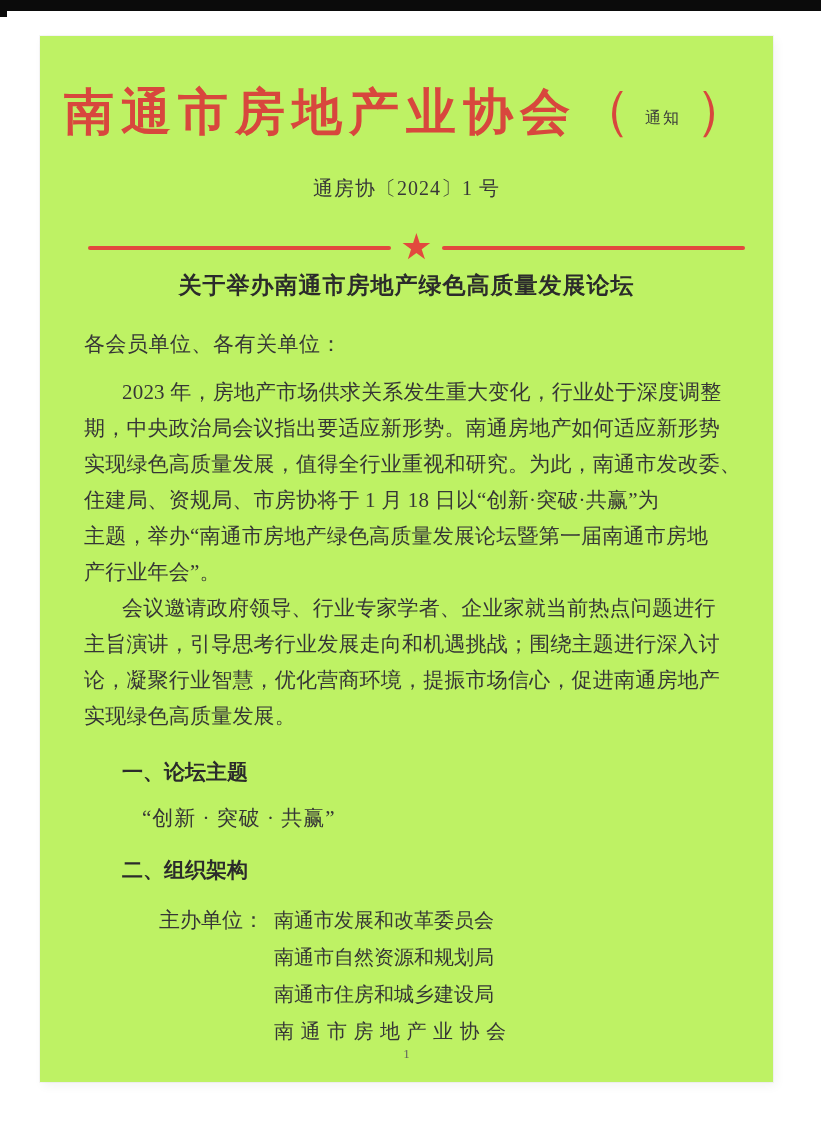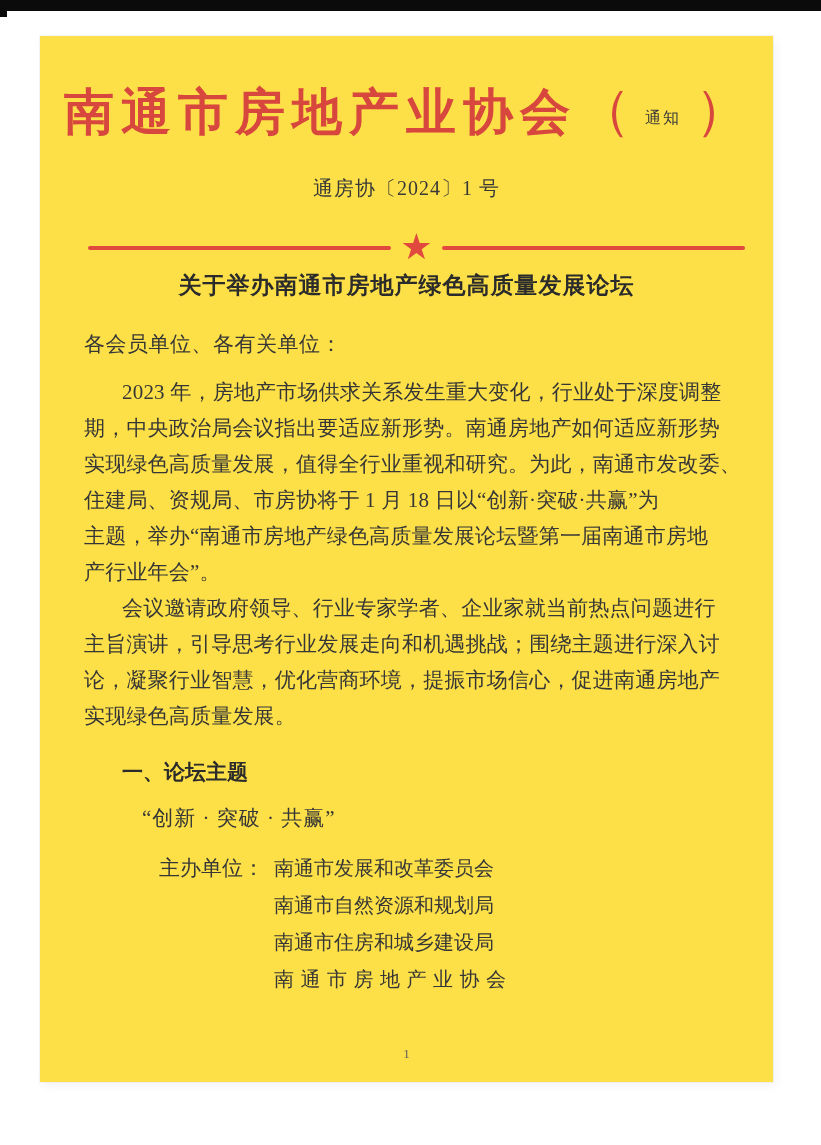--- a/index.html
+++ b/index.html
@@ -11,21 +11,21 @@
   .scan-bar-top {
     position: absolute; left: 0; top: 0; width: 821px; height: 11px;
     background: #0b0b0b;
   }
   .scan-bar-corner {
     position: absolute; left: 0; top: 0; width: 7px; height: 17px; background: #0b0b0b;
   }
 
   .page {
     position: absolute; left: 40px; top: 36px; width: 733px; height: 1046px;
-    background: #fde047;
+    background: #bef264;
     box-shadow: 0 0 0 1px rgba(0,0,0,0.035), 3px 4px 10px rgba(0,0,0,0.05);
   }
 
   
   .letterhead {
     margin-top: 40px;
     display: flex; align-items: center; justify-content: center;
     white-space: nowrap;
   }
   .lh-main {
@@ -140,20 +140,21 @@
       <div class="para" style="margin-top:0;">
         <div class="line indent">会议邀请政府领导、行业专家学者、企业家就当前热点问题进行</div>
         <div class="line">主旨演讲，引导思考行业发展走向和机遇挑战；围绕主题进行深入讨</div>
         <div class="line">论，凝聚行业智慧，优化营商环境，提振市场信心，促进南通房地产</div>
         <div class="line">实现绿色高质量发展。</div>
       </div>
 
       <div class="sec-heading">一、论坛主题</div>
       <div class="sec-content">“创新 · 突破 · 共赢”</div>
 
+      <div class="sec-heading" style="margin-top:16px;">二、组织架构</div>
 
       <div class="org-block">
         <div class="org-label">主办单位：</div>
         <div class="org-names">
           <div class="org-name">南通市发展和改革委员会</div>
           <div class="org-name">南通市自然资源和规划局</div>
           <div class="org-name">南通市住房和城乡建设局</div>
           <div class="org-name spread">南通市房地产业协会</div>
         </div>
       </div>

